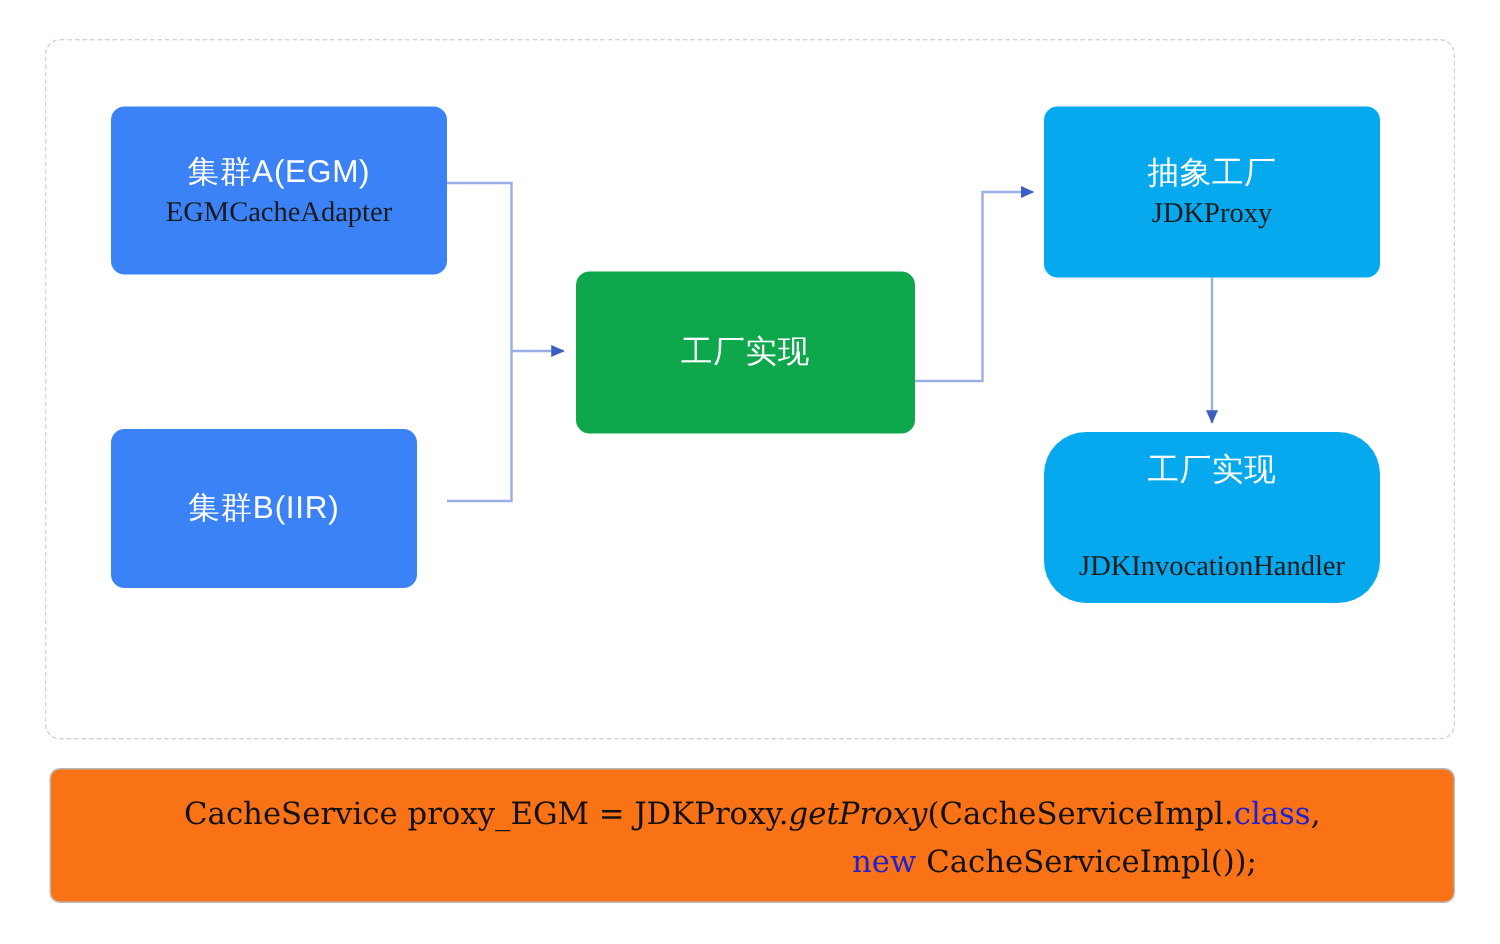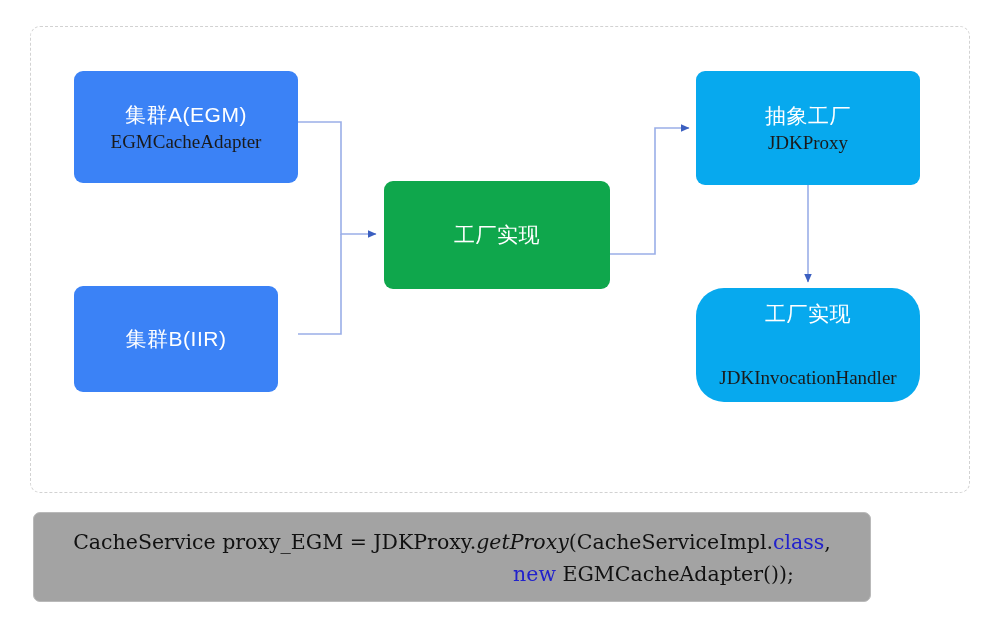--- a/index.html
+++ b/index.html
@@ -77,26 +77,26 @@
     left: 0; top: 0;
     width: 1000px; height: 629px;
     pointer-events: none;
   }
 
   
   .code-box {
     position: absolute;
     left: 33px;
     top: 512px;
-    width: 838px;
+    width: 937px;
     height: 90px;
     box-sizing: border-box;
     border: 1.3px solid #b9b9b9;
     border-radius: 7px;
-    background: #a3a3a3;
+    background: #f97316;
     display: flex;
     flex-direction: column;
     align-items: center;
     justify-content: center;
     padding-top: 2px;
   }
   .code-line {
     font-family: "DejaVu Serif", serif;
     font-size: 20.5px;
     line-height: 32px;
@@ -148,16 +148,16 @@
     <div class="en">JDKProxy</div>
   </div>
 
   <div class="node blue" id="node-hand">
     <div class="cn">工厂实现</div>
     <div class="en">JDKInvocationHandler</div>
   </div>
 
   <div class="code-box">
     <div class="code-line"><span>CacheService proxy_EGM = JDKProxy.</span><span class="it">getProxy</span><span>(CacheServiceImpl.</span><span class="kw">class</span><span>,</span></div>
-    <div class="code-line"><span style="visibility:hidden">CacheService proxy_EGM = JDKProxy.</span><span class="kw">new</span><span> EGMCacheAdapter());</span></div>
+    <div class="code-line"><span style="visibility:hidden">CacheService proxy_EGM = JDKProxy.</span><span class="kw">new</span><span> CacheServiceImpl());</span></div>
   </div>
 
 </div>
 
 </body></html>

